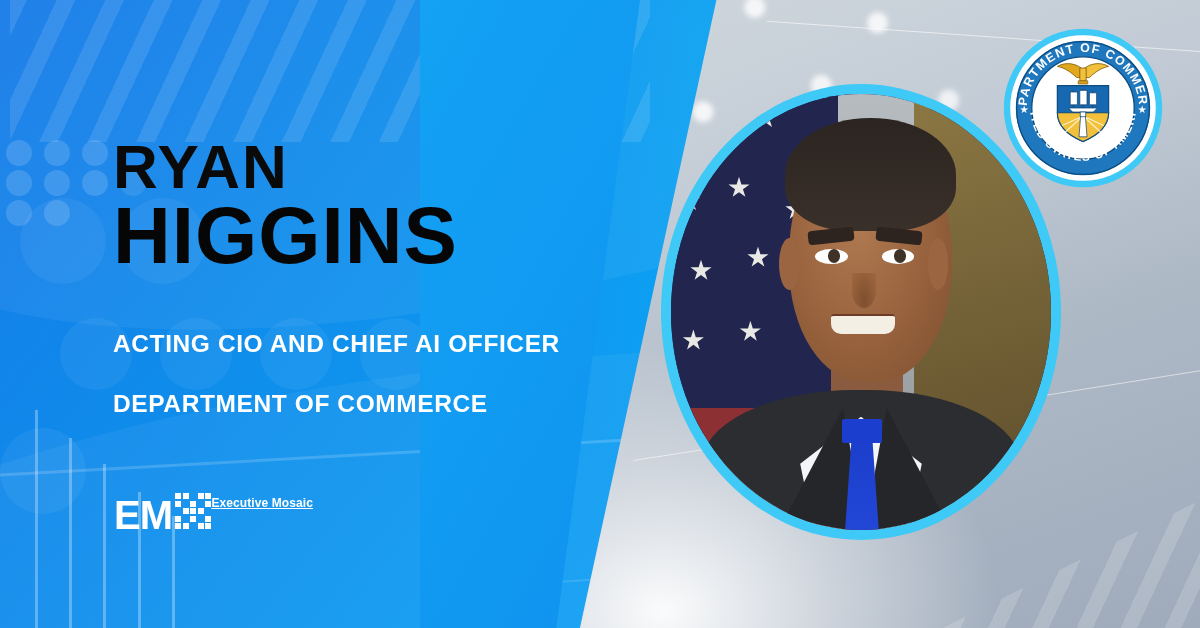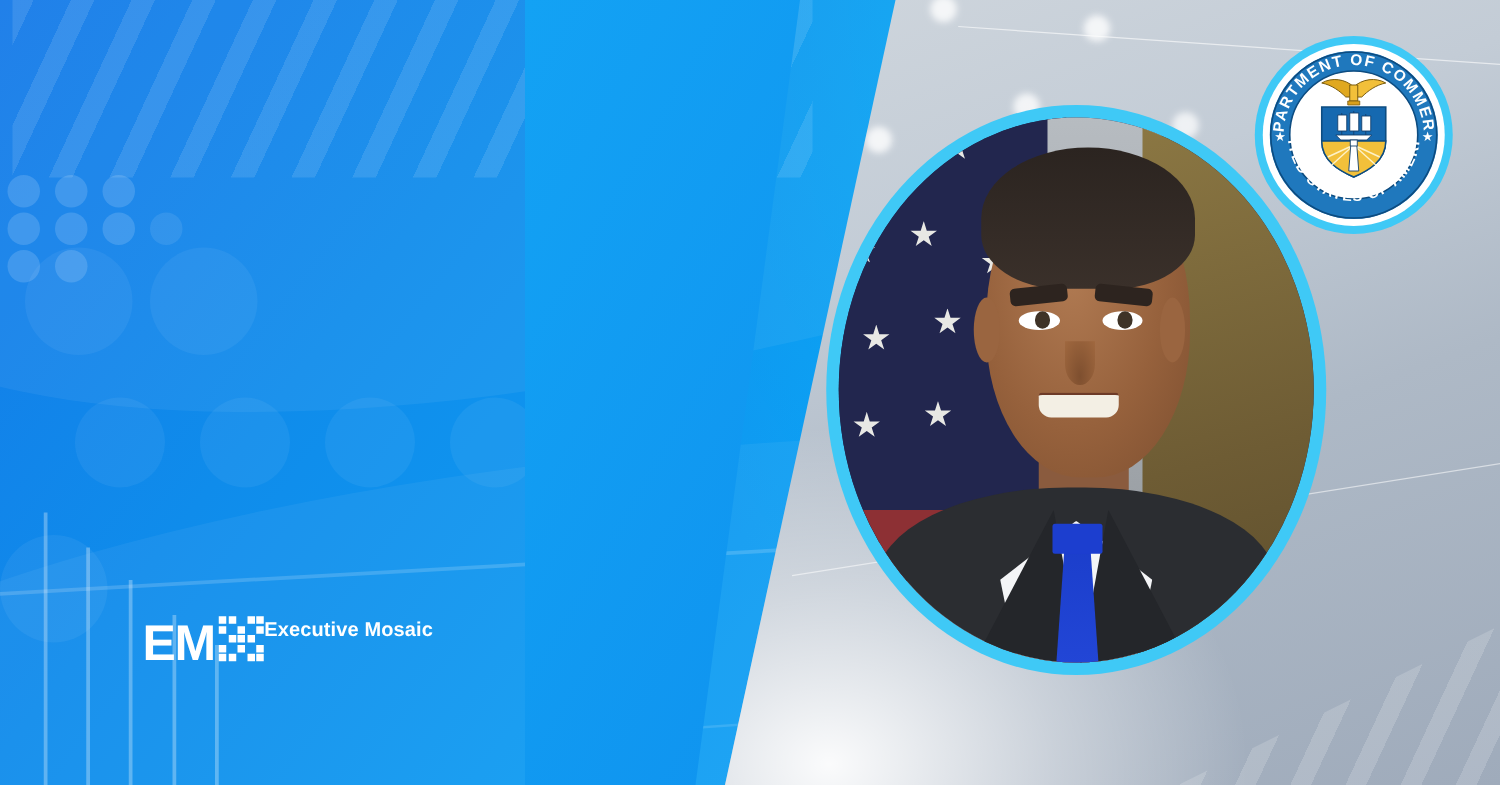--- a/index.html
+++ b/index.html
@@ -92,21 +92,21 @@
   .role{margin-top:56px; font-size:24.5px; font-weight:800; letter-spacing:.6px; color:#fff;}
   .org{margin-top:32px; font-size:24.5px; font-weight:800; letter-spacing:.6px; color:#fff;}
 
   
   .logo{position:absolute; left:114px; top:493px; z-index:7; display:flex; align-items:flex-start;}
   .logo-row{display:flex; align-items:flex-end; gap:3px;}
   .logo-em{font-size:40px; font-weight:900; line-height:.8; color:#fff; letter-spacing:-1px;}
   .mosaic{display:grid; grid-template-columns:repeat(5,6px); grid-template-rows:repeat(5,6px); gap:1.6px; margin-bottom:2px;}
   .mosaic i{background:#fff; display:block;}
   .mosaic i.off{background:transparent;}
-  .logo-sub{margin-top:3px; font-size:16px; font-weight:800; color:#fff; letter-spacing:.1px;}
+  .logo-sub{margin-top:3px; font-size:12px; font-weight:800; color:#fff; letter-spacing:.1px;text-decoration:underline;}
 
   
   .portrait{
     position:absolute; left:661px; top:84px; width:400px; height:456px; z-index:5;
     border-radius:50%;
     background:#3fc9f6;
     padding:10px;
   }
   .portrait-in{position:relative; width:100%; height:100%; border-radius:50%; overflow:hidden; background:#1b2348;}
   
@@ -234,20 +234,26 @@
       <div class="ear r"></div>
       <div class="brow l"></div>
       <div class="brow r"></div>
       <div class="eye l"></div>
       <div class="eye r"></div>
       <div class="nose"></div>
       <div class="mouth"></div>
     </div>
   </div>
 
+  <div class="txt">
+    <div class="n1">RYAN</div>
+    <div class="n2">HIGGINS</div>
+    <div class="role">ACTING CIO AND CHIEF AI OFFICER</div>
+    <div class="org">DEPARTMENT OF COMMERCE</div>
+  </div>
 
   <div class="logo">
     <div class="logo-row">
       <span class="logo-em">EM</span>
       <span class="mosaic">
         <i></i>
           <i></i>
           <i class="off"></i>
           <i></i>
           <i></i>

